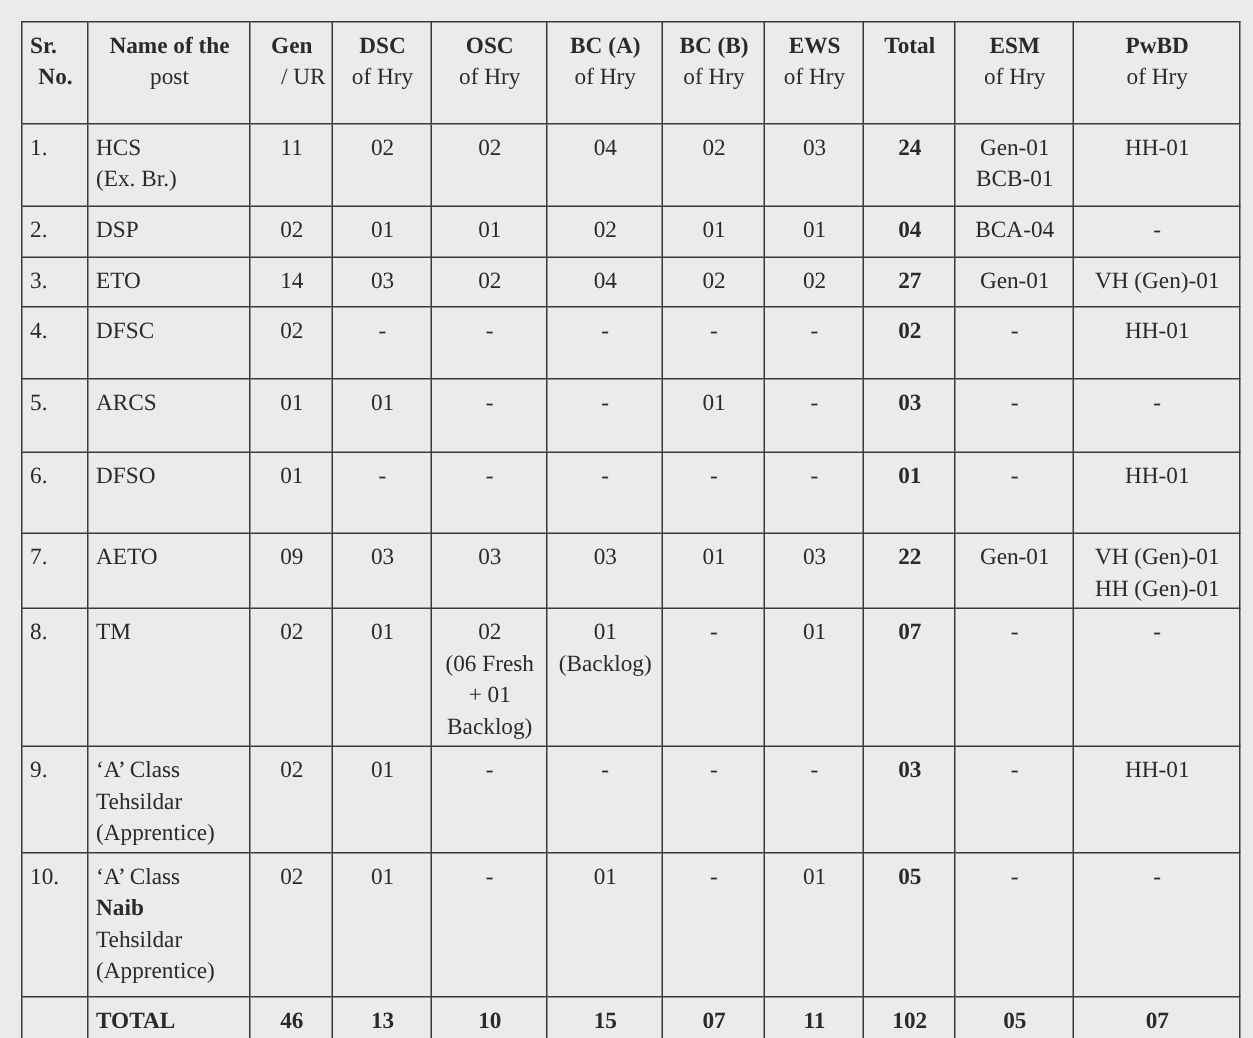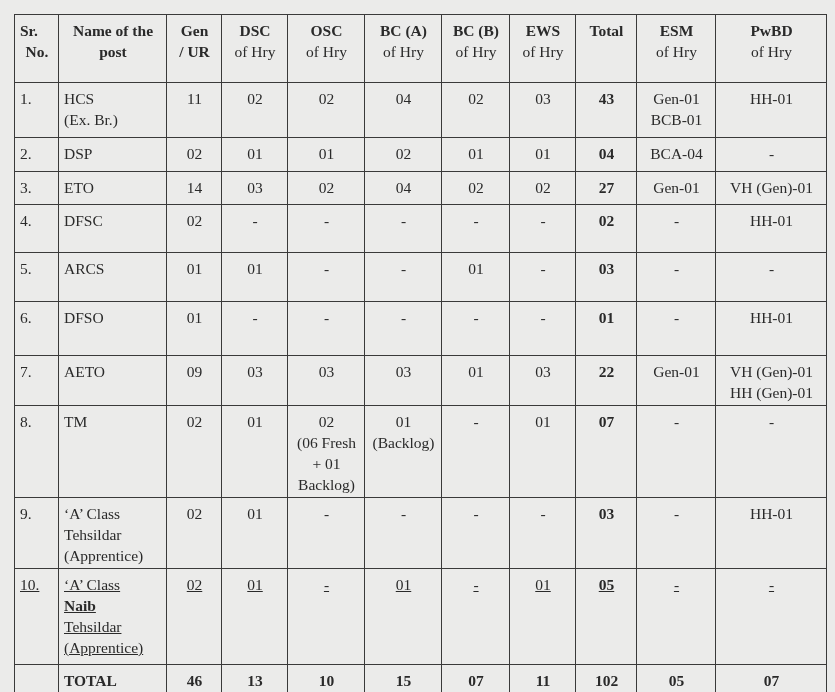--- a/index.html
+++ b/index.html
@@ -43,25 +43,25 @@
       <col style="width:111px">
   </colgroup>
   <thead>
     <tr class="head" id="hdr">
         <th class="left">
           <span class="b">Sr.</span>
           <span style="display: block; font-weight: bold; text-align: center;">No.</span>
         </th>
         <th>
           <span class="b">Name of the</span>
-          <span style="display: block; font-weight: bold;">post</span>
+          <span style="display: block; font-weight: normal;">post</span>
         </th>
         <th>
           <span class="b">Gen</span>
-          <span style="display: block; font-weight: bold;">/ UR</span>
+          <span style="display: block; font-weight: normal; text-align: right;">/ UR</span>
         </th>
         <th>
           <span class="b">DSC</span>
           <span style="display: block;">of Hry</span>
         </th>
         <th>
           <span class="b">OSC</span>
           <span style="display: block;">of Hry</span>
         </th>
         <th>
@@ -100,21 +100,21 @@
         <td class="c">11</td>
         <td class="c">02</td>
         <td class="c">
           <span class="sub">02</span>
         </td>
         <td class="c">
           <span class="sub">04</span>
         </td>
         <td class="c">02</td>
         <td class="c">03</td>
-        <td class="c bold">43</td>
+        <td class="c bold">24</td>
         <td class="c">
           <span class="sub">Gen-01</span>
           <span class="sub">BCB-01</span>
         </td>
         <td class="c">
           <span class="sub">HH-01</span>
         </td>
       </tr>
       <tr style="height: 34px;">
         <td>2.</td>
@@ -300,21 +300,21 @@
         <td class="c">-</td>
         <td class="c">-</td>
         <td class="c bold">03</td>
         <td class="c">
           <span class="sub">-</span>
         </td>
         <td class="c">
           <span class="sub">HH-01</span>
         </td>
       </tr>
-      <tr style="height: 96px; text-decoration: underline;">
+      <tr style="height: 96px;">
         <td>10.</td>
         <td>
           <span class="sub">‘A’ Class</span>
           <span class="sub" style="font-weight: bold;">Naib</span>
           <span class="sub">Tehsildar</span>
           <span class="sub">(Apprentice)</span>
         </td>
         <td class="c">02</td>
         <td class="c">01</td>
         <td class="c">

